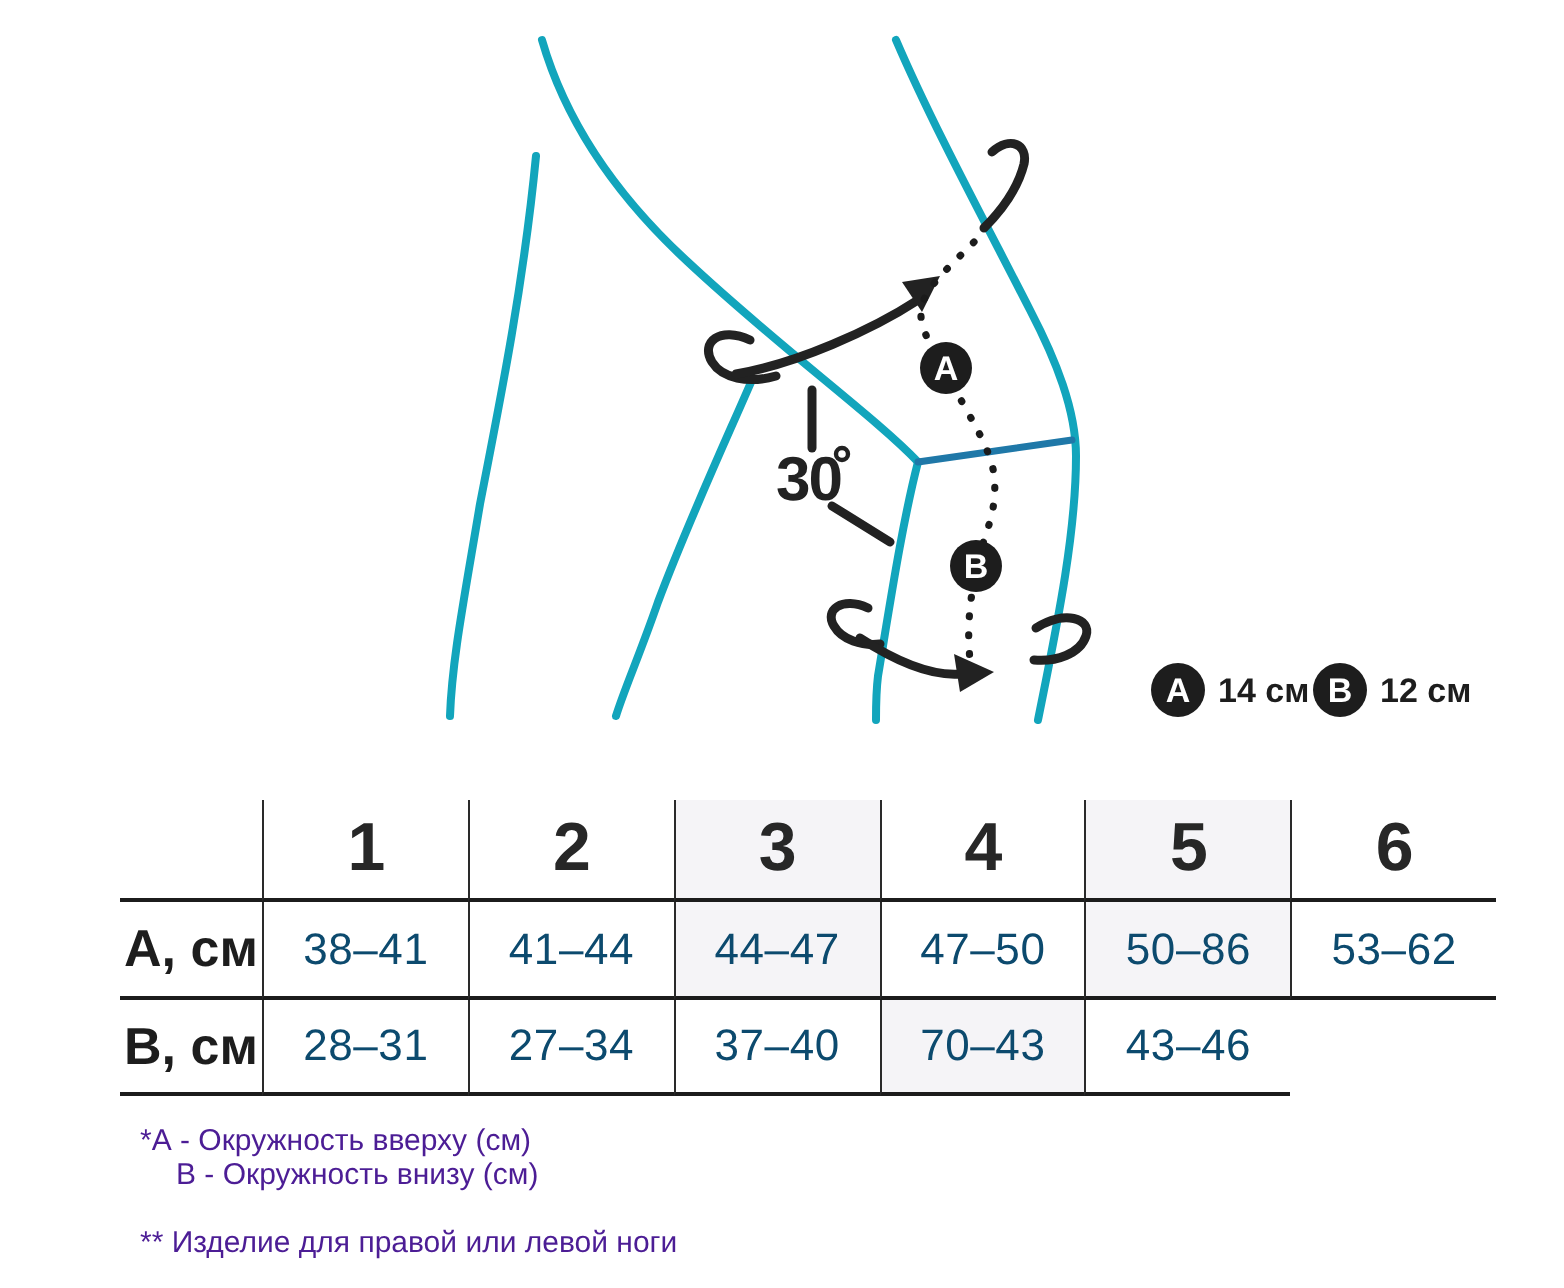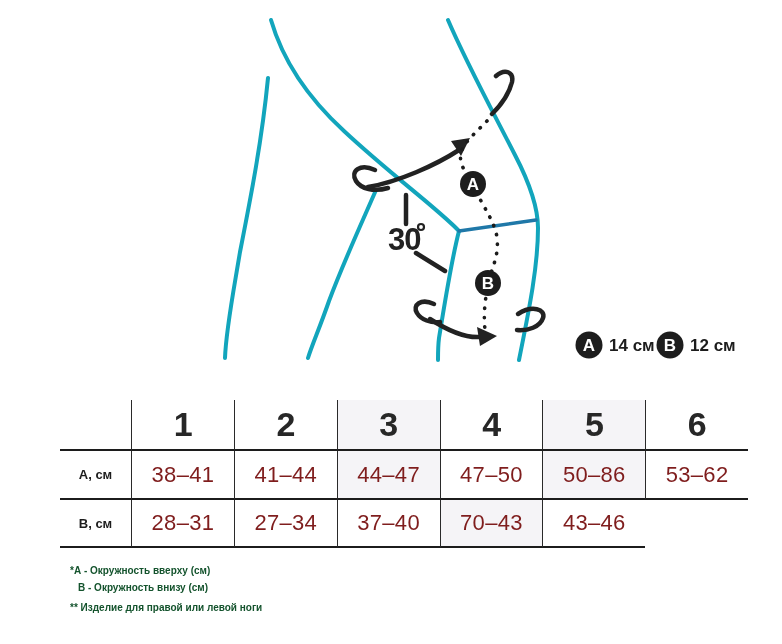--- a/index.html
+++ b/index.html
@@ -13,27 +13,27 @@
   .size-table{
     position:absolute;left:60px;top:400px;width:688px;
     display:grid;grid-template-columns:71px repeat(6,1fr);
     grid-template-rows:51px 49px 48px;
   }
   .c{display:flex;align-items:center;justify-content:center;box-sizing:border-box;}
   .vline{border-left:1.5px solid #2a2a2a;}
   .hline{border-bottom:2px solid #1c1c1c;}
   .hl{background:#f5f4f7;}
   .size-num{font-size:34px;font-weight:700;color:#272727;letter-spacing:-0.5px;}
-  .row-label{font-size:13px;font-weight:700;color:#1d1d1d;}
-  .val{font-size:22px;font-weight:400;color:#7f1d1d;letter-spacing:0.3px;}
+  .row-label{font-size:26px;font-weight:700;color:#1d1d1d;}
+  .val{font-size:22px;font-weight:400;color:#0c4a6e;letter-spacing:0.3px;}
 
   
-  .footnotes{position:absolute;left:70px;top:562px;font-size:10px;font-weight:700;color:#14532d;line-height:17px;}
-  .footnote-b{margin-left:8px;}
-  .footnote-2{margin-top:3px;}
+  .footnotes{position:absolute;left:70px;top:562px;font-size:15px;font-weight:400;color:#4c1d95;line-height:17px;}
+  .footnote-b{margin-left:18px;}
+  .footnote-2{margin-top:17px;}
 </style>
 </head>
 <body>
 
 <div class="stage">
 
   <svg class="illustration" width="782" height="396" viewBox="0 0 782 396" xmlns="http://www.w3.org/2000/svg">
 
     <g fill="none" stroke="#12a5bc" stroke-width="4" stroke-linecap="round">
       <path d="M 271,20 C 282,58 306,96 344,131 C 390,174 437,208 459,231"></path>

